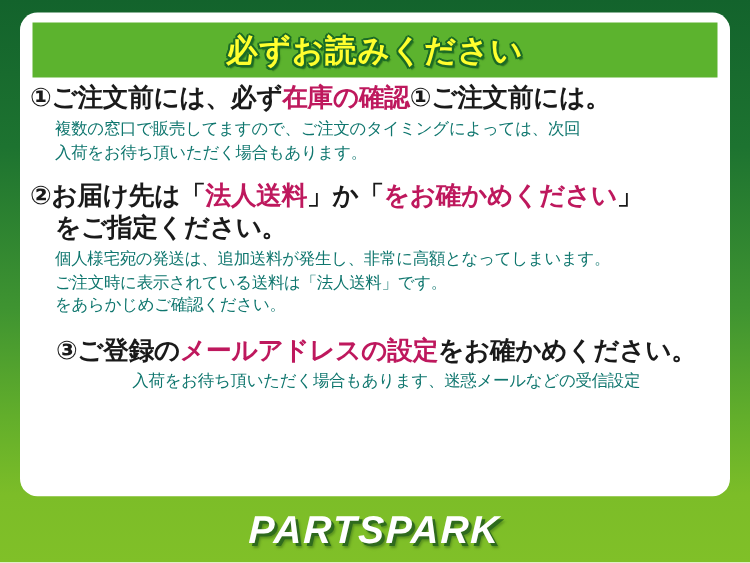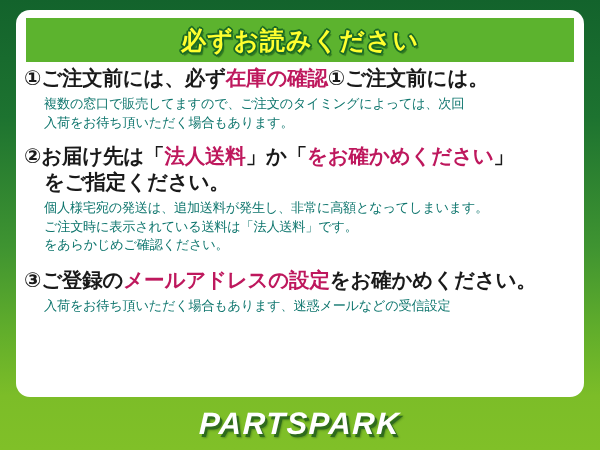--- a/index.html
+++ b/index.html
@@ -114,21 +114,21 @@
     margin-top: 3px;
     padding-left: 20px;
     padding-right: 4px;
   }
   .item-sub div {
     white-space: nowrap;
   }
 
   #item-1 { margin-top: 0px; }
   #item-2 { margin-top: 12px; }
-  #item-3 { margin-top: 13px; }
+  #item-3 { margin-top: 13px; text-align: center; }
 
   .head-line2 {
     padding-left: 20px;
   }
 
   
   .footer {
     position: absolute;
     left: 0;
     top: 397px;

